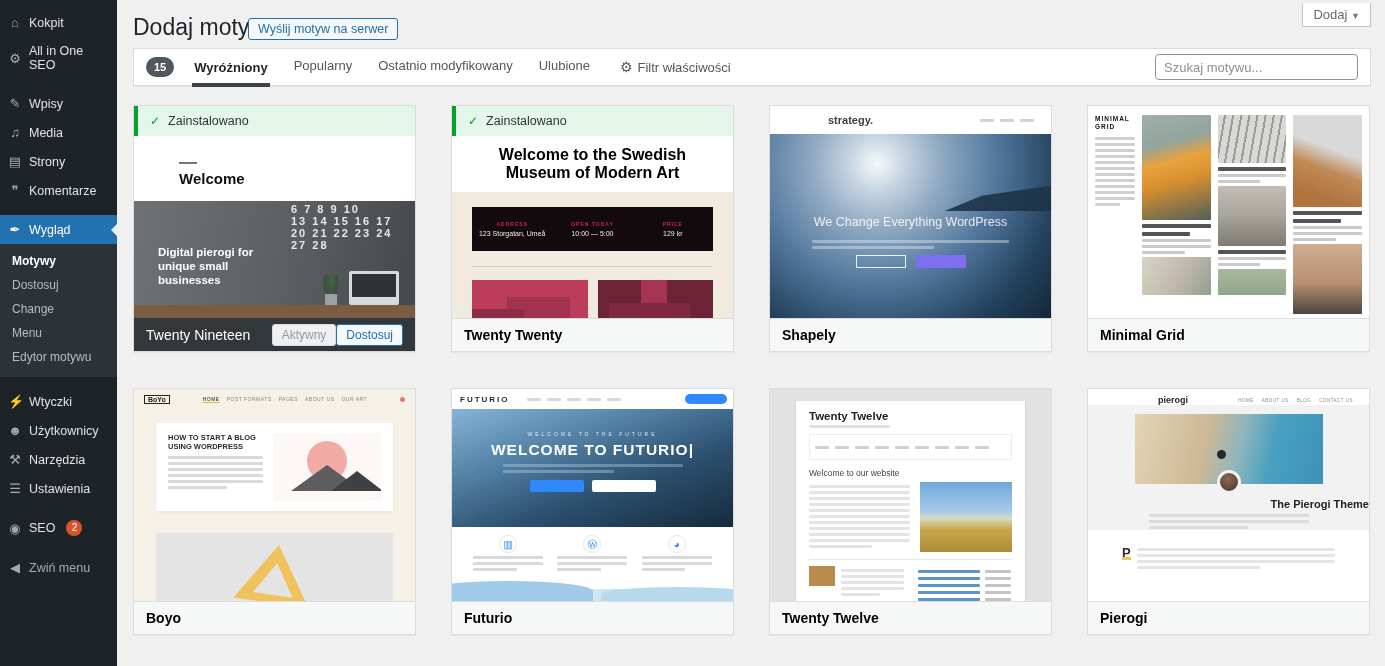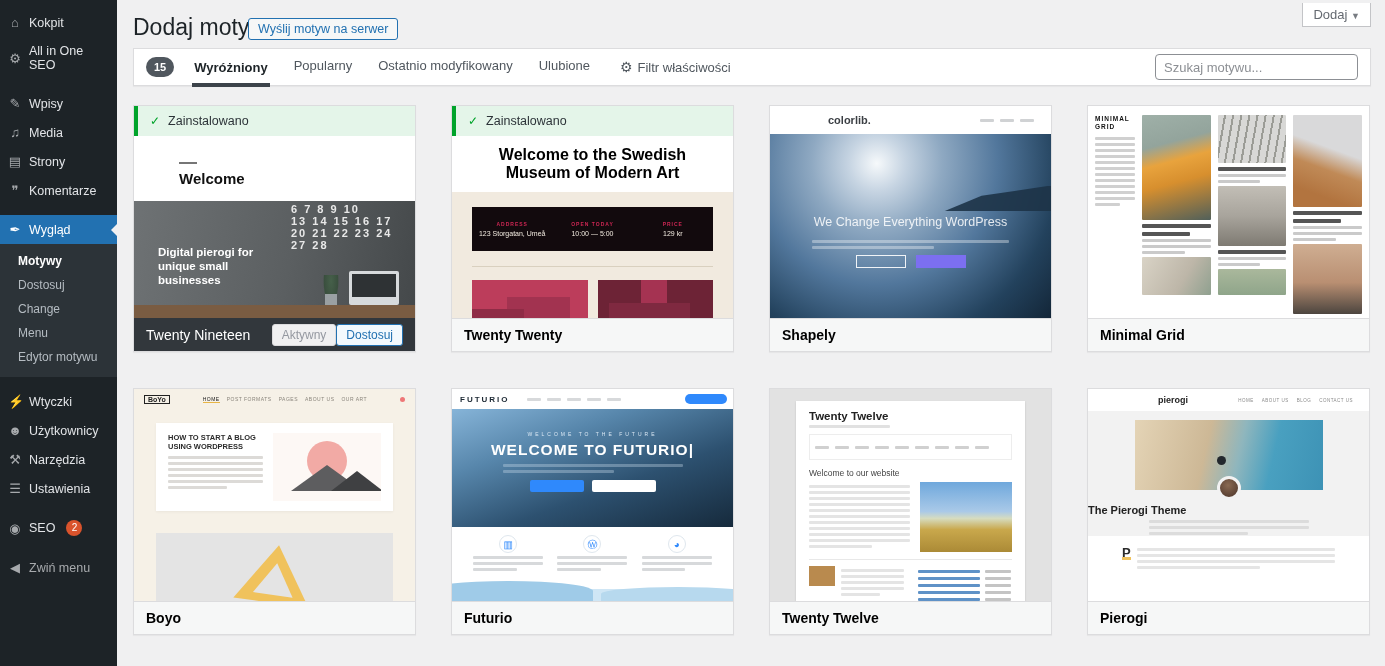--- a/index.html
+++ b/index.html
@@ -11,21 +11,21 @@
 
   
   .sidebar { position:absolute; left:0; top:0; bottom:0; width:117px; background:#1d2327; font-size:12.5px; padding-top:8px; z-index:5; }
   .s-item { display:flex; align-items:center; gap:7px; padding:7px 6px 7px 8px; color:#e2e4e7; cursor:pointer; position:relative; }
   .s-item .ico { width:14px; text-align:center; color:#a7aaad; font-size:13px; flex:0 0 14px; }
   .s-item.active { background:#2271b1; color:#fff; }
   .s-item.active .ico { color:#fff; }
   .s-item.active::after { content:""; position:absolute; right:0; top:50%; margin-top:-6px; border:6px solid transparent; border-right-color:#f0f0f1; }
   .s-sep { height:10px; }
   .submenu { background:#2c3338; padding:5px 0 8px; }
-  .sub-item { padding:5px 8px 5px 18px; color:#b5bcc2; font-size:12px; cursor:pointer; }
+  .sub-item { padding:5px 8px 5px 12px; color:#b5bcc2; font-size:12px; cursor:pointer; }
   .sub-item.current { color:#fff; font-weight:bold; }
   .badge { background:#d9532c; color:#fff; border-radius:50%; font-size:10px; min-width:16px; height:16px; line-height:16px; text-align:center; display:inline-block; margin-left:4px; }
   .collapse { color:#a7aaad; }
 
   
   .page-title { position:absolute; left:133px; top:14px; font-size:23px; font-weight:400; color:#1d2327; }
   .upload-btn { position:absolute; left:248px; top:18px; font-size:12.5px; color:#2271b1; background:#f6f7f7; border:1px solid #2271b1; border-radius:3px; padding:3px 9px; cursor:pointer; font-family:inherit; }
   .help-btn { position:absolute; right:14px; top:3px; background:#fff; border:1px solid #c3c4c7; border-top:none; color:#646970; font-size:13px; padding:4px 10px; cursor:pointer; font-family:inherit; }
   .help-btn .caret { font-size:9px; color:#787c82; }
 
@@ -172,21 +172,21 @@
   .tt-c2 { flex:1; }
   .tt-link { display:flex; align-items:center; gap:5px; margin:4px 0; }
   .tt-link .lb { width:62px; height:3px; background:#2a6db4; opacity:.75; border-radius:1px; }
   .tt-link .ld { width:26px; height:3px; background:#c4c4c4; border-radius:1px; }
 
   
   .pi { position:absolute; inset:0; background:#fff; }
   .pi-header { height:22px; display:flex; align-items:center; padding:0 16px; }
   .pi-logo { font-size:9px; font-weight:bold; color:#1f1f1f; margin-left:54px; }
   .pi-nav { margin-left:auto; font-size:4.5px; letter-spacing:.5px; color:#8b8b8b; display:flex; gap:8px; }
-  .pi-hero { position:absolute; top:22px; left:0; right:0; height:125px; background:#f2f2f2; text-align:left; }
+  .pi-hero { position:absolute; top:16px; left:0; right:0; height:125px; background:#f2f2f2; text-align:right; }
   .pi-img { width:188px; height:70px; margin:9px auto 0; background:linear-gradient(103deg,#e4d4b6 0%,#cdb896 38%,#8fb6bd 55%,#49a0c0 72%,#3d92b5 100%); position:relative; }
   .pi-watch { position:absolute; left:44%; top:52%; width:9px; height:9px; border-radius:50%; background:#23282d; }
   .pi-avatar { width:24px; height:24px; border-radius:50%; background:radial-gradient(circle at 45% 35%, #8a6a52 0%, #5d4335 70%); border:3px solid #f2f2f2; margin:-14px auto 0; position:relative; }
   .pi-title { font-size:11px; font-weight:bold; color:#222; margin-top:4px; }
   .pi-lines { width:160px; margin:4px auto 0; color:#b5b5b5; }
   .pi-body { position:absolute; top:147px; left:0; right:0; bottom:0; background:#fff; padding:9px 34px 0; display:flex; gap:6px; }
   .pi-drop { font-size:13px; font-weight:bold; color:#2b2b2b; border-bottom:3px solid #f0c25c; height:15px; }
   .pi-ptext { flex:1; color:#b5b5b5; }
 </style>
 </head>
@@ -347,21 +347,21 @@
       </div>
     </div>
     <div class="card-footer">
       <span class="t-name">Twenty Twenty</span>
     </div>
   </div>
 
   <div class="card">
     <div class="preview">
       <div class="sh-header">
-        <span class="sh-logo">colorlib.</span>
+        <span class="sh-logo">strategy.</span>
         <span class="sh-nav">
           <span class="ph-bar"></span><span class="ph-bar"></span><span class="ph-bar"></span>
         </span>
       </div>
       <div class="sh-photo">
         <div class="sh-ridge"></div>
         <div class="sh-title">We Change Everything WordPress</div>
         <div class="sh-sub" data-lines="2">
             <div class="ph-line"></div>
             <div class="ph-line"></div>

